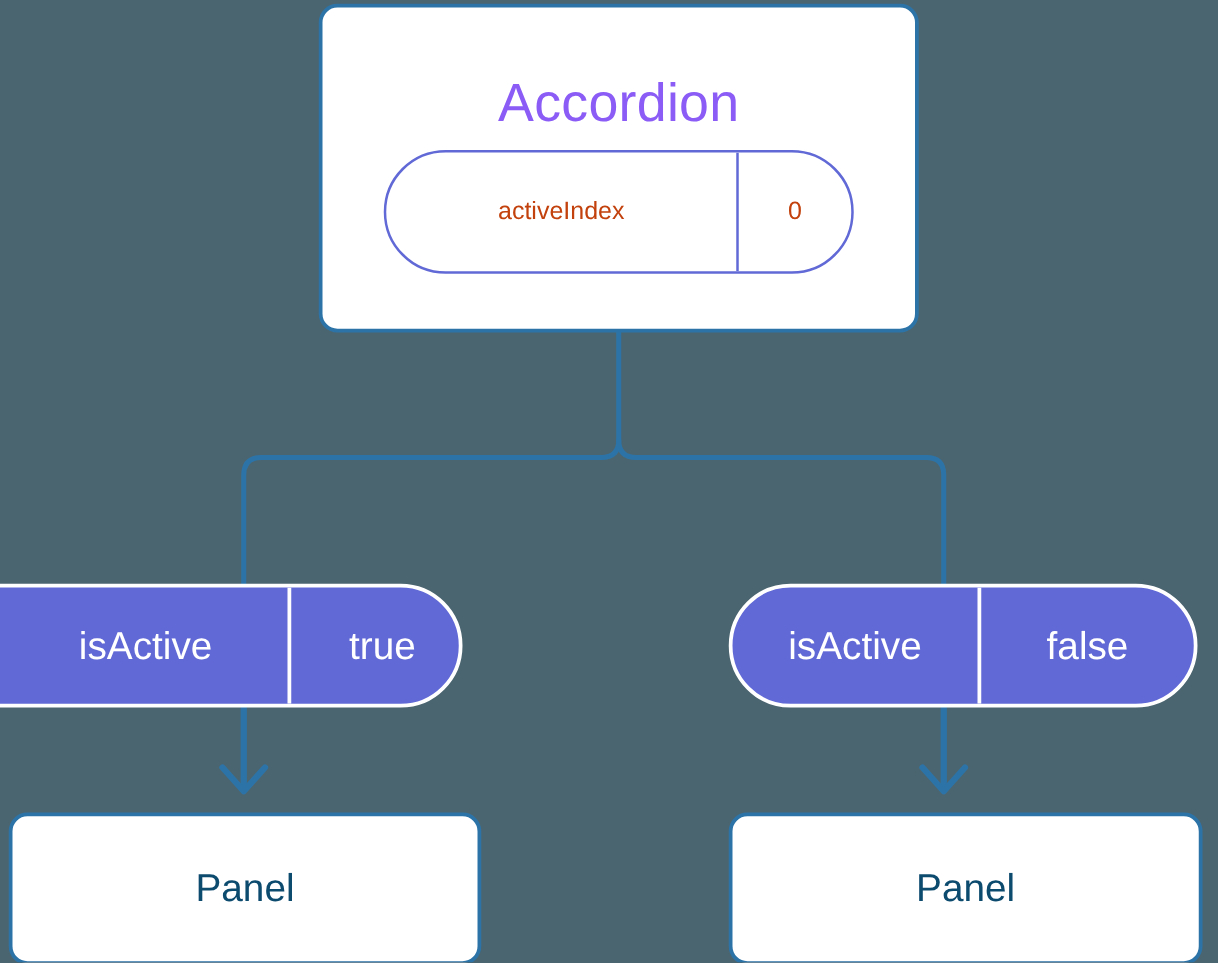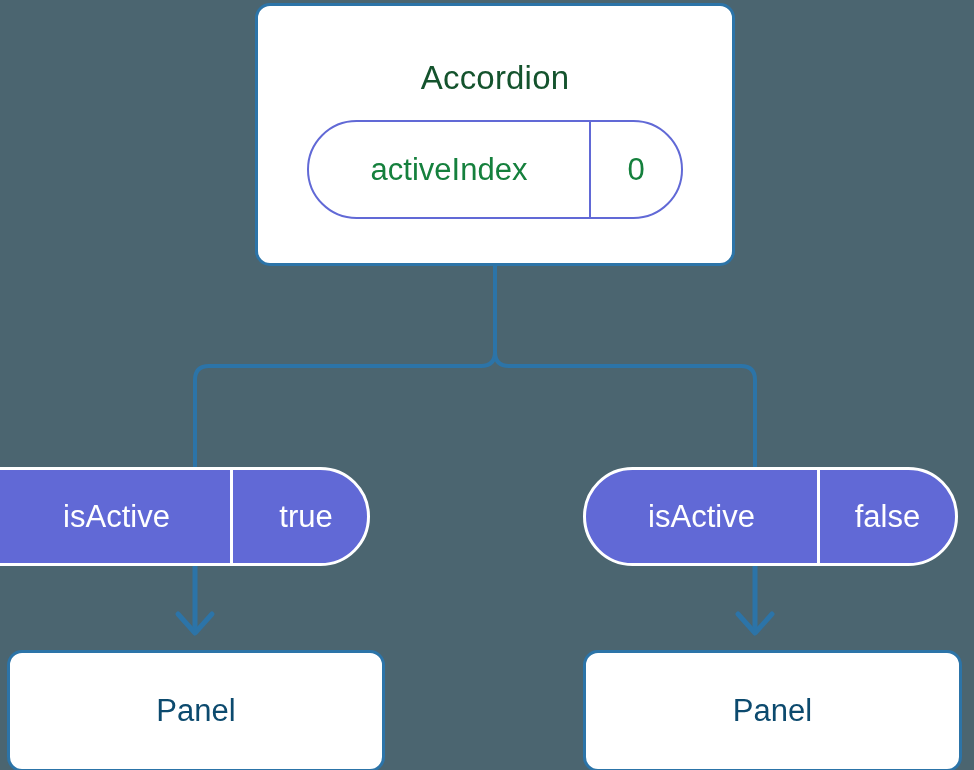--- a/index.html
+++ b/index.html
@@ -37,22 +37,22 @@
     background: #ffffff;
     border: 3px solid #2c74a8;
     border-radius: 15px;
     z-index: 2;
   }
   .component-title {
     position: absolute;
     left: 0;
     right: 0;
     text-align: center;
-    color: #14532d;
-    font-size: 33px;
+    color: #8b5cf6;
+    font-size: 43px;
     font-weight: 400;
     letter-spacing: 0.2px;
     white-space: nowrap;
   }
 
   
   .state-pill {
     position: absolute;
     box-sizing: border-box;
     display: flex;
@@ -74,22 +74,22 @@
   .state-pill .cell-val {
     flex: 0 0 auto;
   }
 
   
   .state-pill.outline {
     background: #ffffff;
     border: 2px solid #6169d6;
   }
   .state-pill.outline .cell {
-    color: #15803d;
-    font-size: 31px;
+    color: #c2410c;
+    font-size: 20px;
   }
   .state-pill.outline .cell-val {
     border-left: 2px solid #6169d6;
   }
 
   
   .state-pill.filled {
     background: #6169d6;
     border: 3px solid #ffffff;
   }
@@ -164,20 +164,20 @@
     <div class="cell cell-key" style="padding-left:48px;">isActive</div>
     <div class="cell cell-val" style="width:137px;padding-left:12px;">true</div>
   </div>
 
   <div class="panel-card" style="left:7px; top:650px; width:378px; height:122px;">
     <div class="panel-title">Panel</div>
   </div>
 
   <div class="state-pill filled" style="left:583px; top:467px; width:375px; height:99px;">
     <div class="cell cell-key">isActive</div>
-    <div class="cell cell-val" style="width:138px;">false</div>
+    <div class="cell cell-val" style="width:173px;">false</div>
   </div>
 
   <div class="panel-card" style="left:583px; top:650px; width:379px; height:122px;">
     <div class="panel-title">Panel</div>
   </div>
 
 </div>
 
 </body></html>

